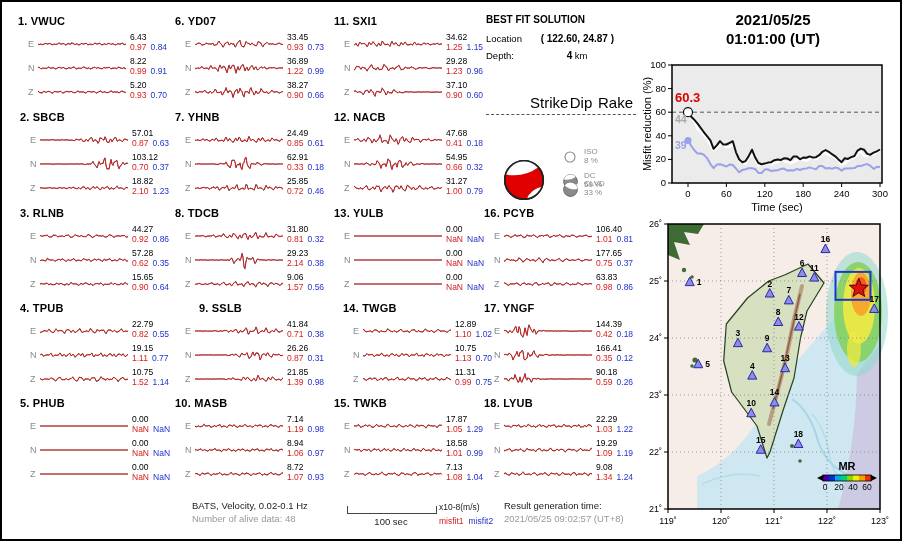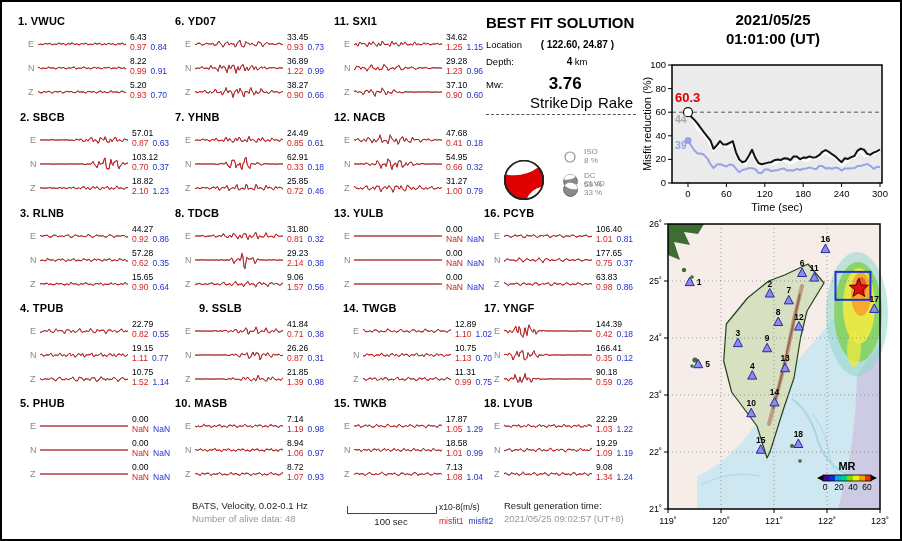--- a/index.html
+++ b/index.html
@@ -10,21 +10,21 @@
   .chan-row{position:absolute;left:0;height:24px;width:160px;}
   .chan-label{position:absolute;left:10px;top:7px;font-size:9px;color:#8a8a8a;}
   .wave-svg{position:absolute;left:20px;top:0;}
   .vals{position:absolute;left:112px;top:0;width:48px;line-height:10px;}
   .amp{font-size:8.5px;color:#000;}
   .mrow{font-size:8.5px;}
   .m1{color:#d42020;margin-right:4px;}
   .m2{color:#2233cc;}
   
   #solution{position:absolute;left:484px;top:12px;width:156px;height:200px;}
-  .sol-title{font-size:15px;font-weight:bold;color:#000;margin-bottom:8px;}
+  .sol-title{font-size:10px;font-weight:bold;color:#000;margin-bottom:8px;}
   .sol-row{font-size:9.5px;color:#000;margin-bottom:6px;position:relative;}
   .sol-label{display:inline-block;width:52px;}
   .sol-bold{font-weight:bold;font-size:10px;}
   .mw-val{font-weight:bold;font-size:17px;position:relative;top:1px;}
   .sdr-table{position:absolute;left:0;top:78px;width:150px;font-size:15px;}
   .sdr-row{display:flex;padding:2px 0 3px 0;}
   .sdr-row.hdr{border-bottom:1px dashed #555;font-weight:normal;}
   .sdr-row.r1{border-bottom:1px solid #888;}
   .sdr-row.r2{border-bottom:1px dashed #555;}
   .sdr-c0{width:44px;text-align:left;}
@@ -707,24 +707,20 @@
   <div id="solution">
     <div class="sol-title">BEST FIT SOLUTION</div>
     <div class="sol-row">
       <span class="sol-label">Location</span>
       <span class="sol-bold">( 122.60, 24.87 )</span>
     </div>
     <div class="sol-row">
       <span class="sol-label">Depth:</span>
       <span style="margin-left:26px;"><span class="sol-bold">4</span>
       <span>km</span></span>
-    </div>
-    <div class="sol-row">
-      <span class="sol-label">Mw:</span>
-      <span class="mw-val" style="margin-left:8px;">3.76</span>
     </div>
     <div class="sdr-table">
       <div class="sdr-row hdr">
         <span class="sdr-c0"></span>
         <span class="sdr-c">Strike</span>
         <span class="sdr-c">Dip</span>
         <span class="sdr-c">Rake</span>
       </div>
     </div>
     <div id="beachball-area">

